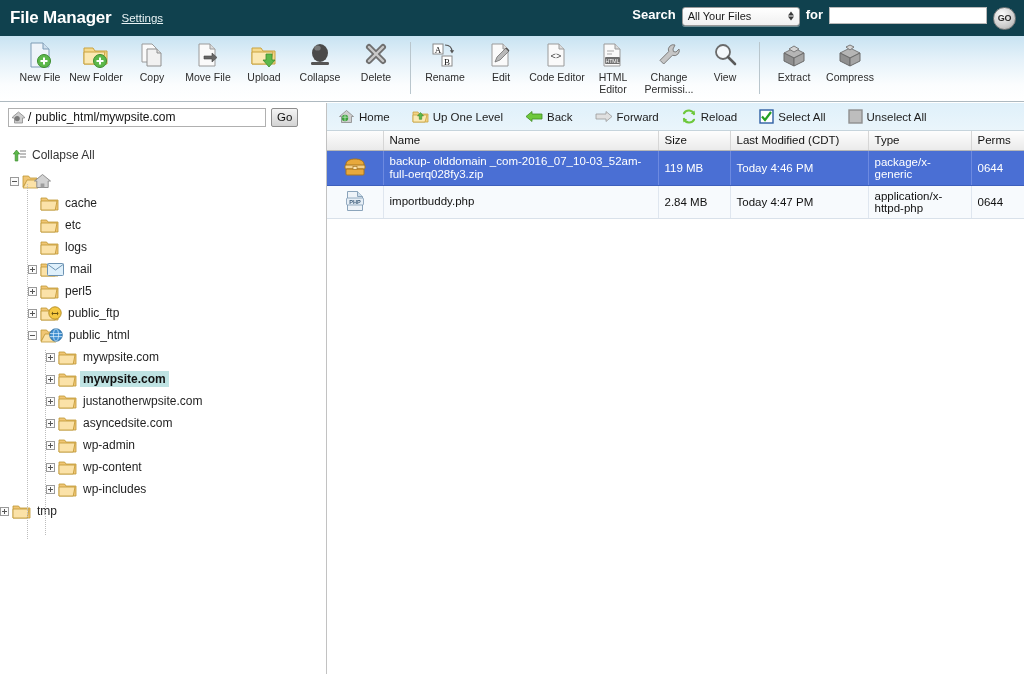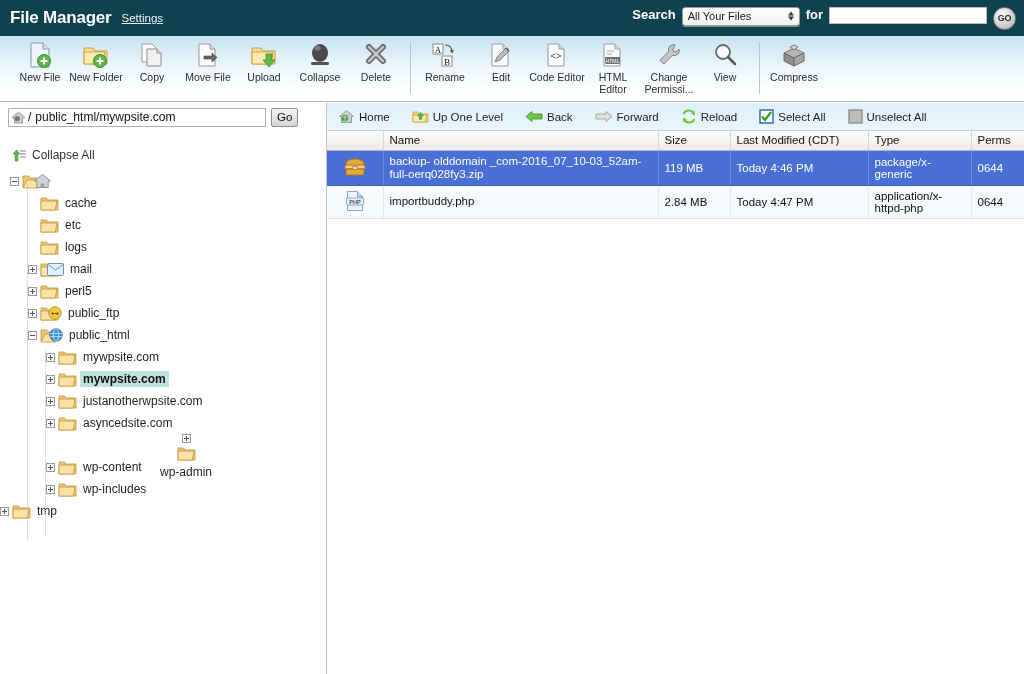--- a/index.html
+++ b/index.html
@@ -383,20 +383,31 @@
         <svg width="26" height="28" viewBox="0 0 26 28">
           <circle cx="11" cy="11" r="7" fill="#f4f8fb" stroke="#6a6a6a" stroke-width="1.8"></circle>
           <line x1="16" y1="16" x2="23" y2="23" stroke="#5a5a5a" stroke-width="2.6" stroke-linecap="round"></line>
         </svg>
       </div>
       <div class="tlabel">View</div>
     </div>
 
     <div class="tool-sep"></div>
 
+    <div class="tool">
+      <div class="ticon">
+        <svg width="28" height="28" viewBox="0 0 28 28">
+          <path d="M4 12l10-5 10 5-10 5z" fill="#b5b5b5" stroke="#7a7a7a"></path>
+          <path d="M4 12v8l10 5v-8z" fill="#8f8f8f" stroke="#6a6a6a"></path>
+          <path d="M24 12v8l-10 5v-8z" fill="#a5a5a5" stroke="#6a6a6a"></path>
+          <path d="M9 8l5 3 5-3-5-3z" fill="#d4d4d4" stroke="#7a7a7a"></path>
+        </svg>
+      </div>
+      <div class="tlabel">Extract</div>
+    </div>
 
     <div class="tool">
       <div class="ticon">
         <svg width="28" height="28" viewBox="0 0 28 28">
           <path d="M4 12l10-5 10 5-10 5z" fill="#b5b5b5" stroke="#7a7a7a"></path>
           <path d="M4 12v8l10 5v-8z" fill="#8f8f8f" stroke="#6a6a6a"></path>
           <path d="M24 12v8l-10 5v-8z" fill="#a5a5a5" stroke="#6a6a6a"></path>
           <path d="M10 6l4 3 4-3-4-2z" fill="#d4d4d4" stroke="#7a7a7a"></path>
         </svg>
       </div>
@@ -580,21 +591,21 @@
           <span class="exp plus"></span>
           <span class="ico" style="display: inline-flex; align-items: center;">
   <svg width="19" height="15" viewBox="0 0 19 15">
     <path d="M1 2h5.6l1.4 2H18v10H1z" fill="#f0c675" stroke="#bf9733" stroke-width="0.8"></path>
     <path d="M1 5h16l-1.8 9H1z" fill="#fbe2a8" stroke="#bf9733" stroke-width="0.8"></path>
 
   </svg>
           </span>
           <span class="tlabel">asyncedsite.com</span>
         </div>
-        <div class="tnode" style="padding-left: 46px; flex-direction: column;">
+        <div class="tnode" style="padding-left: 46px;">
           <span class="exp plus"></span>
           <span class="ico" style="display: inline-flex; align-items: center;">
   <svg width="19" height="15" viewBox="0 0 19 15">
     <path d="M1 2h5.6l1.4 2H18v10H1z" fill="#f0c675" stroke="#bf9733" stroke-width="0.8"></path>
     <path d="M1 5h16l-1.8 9H1z" fill="#fbe2a8" stroke="#bf9733" stroke-width="0.8"></path>
 
   </svg>
           </span>
           <span class="tlabel">wp-admin</span>
         </div>

